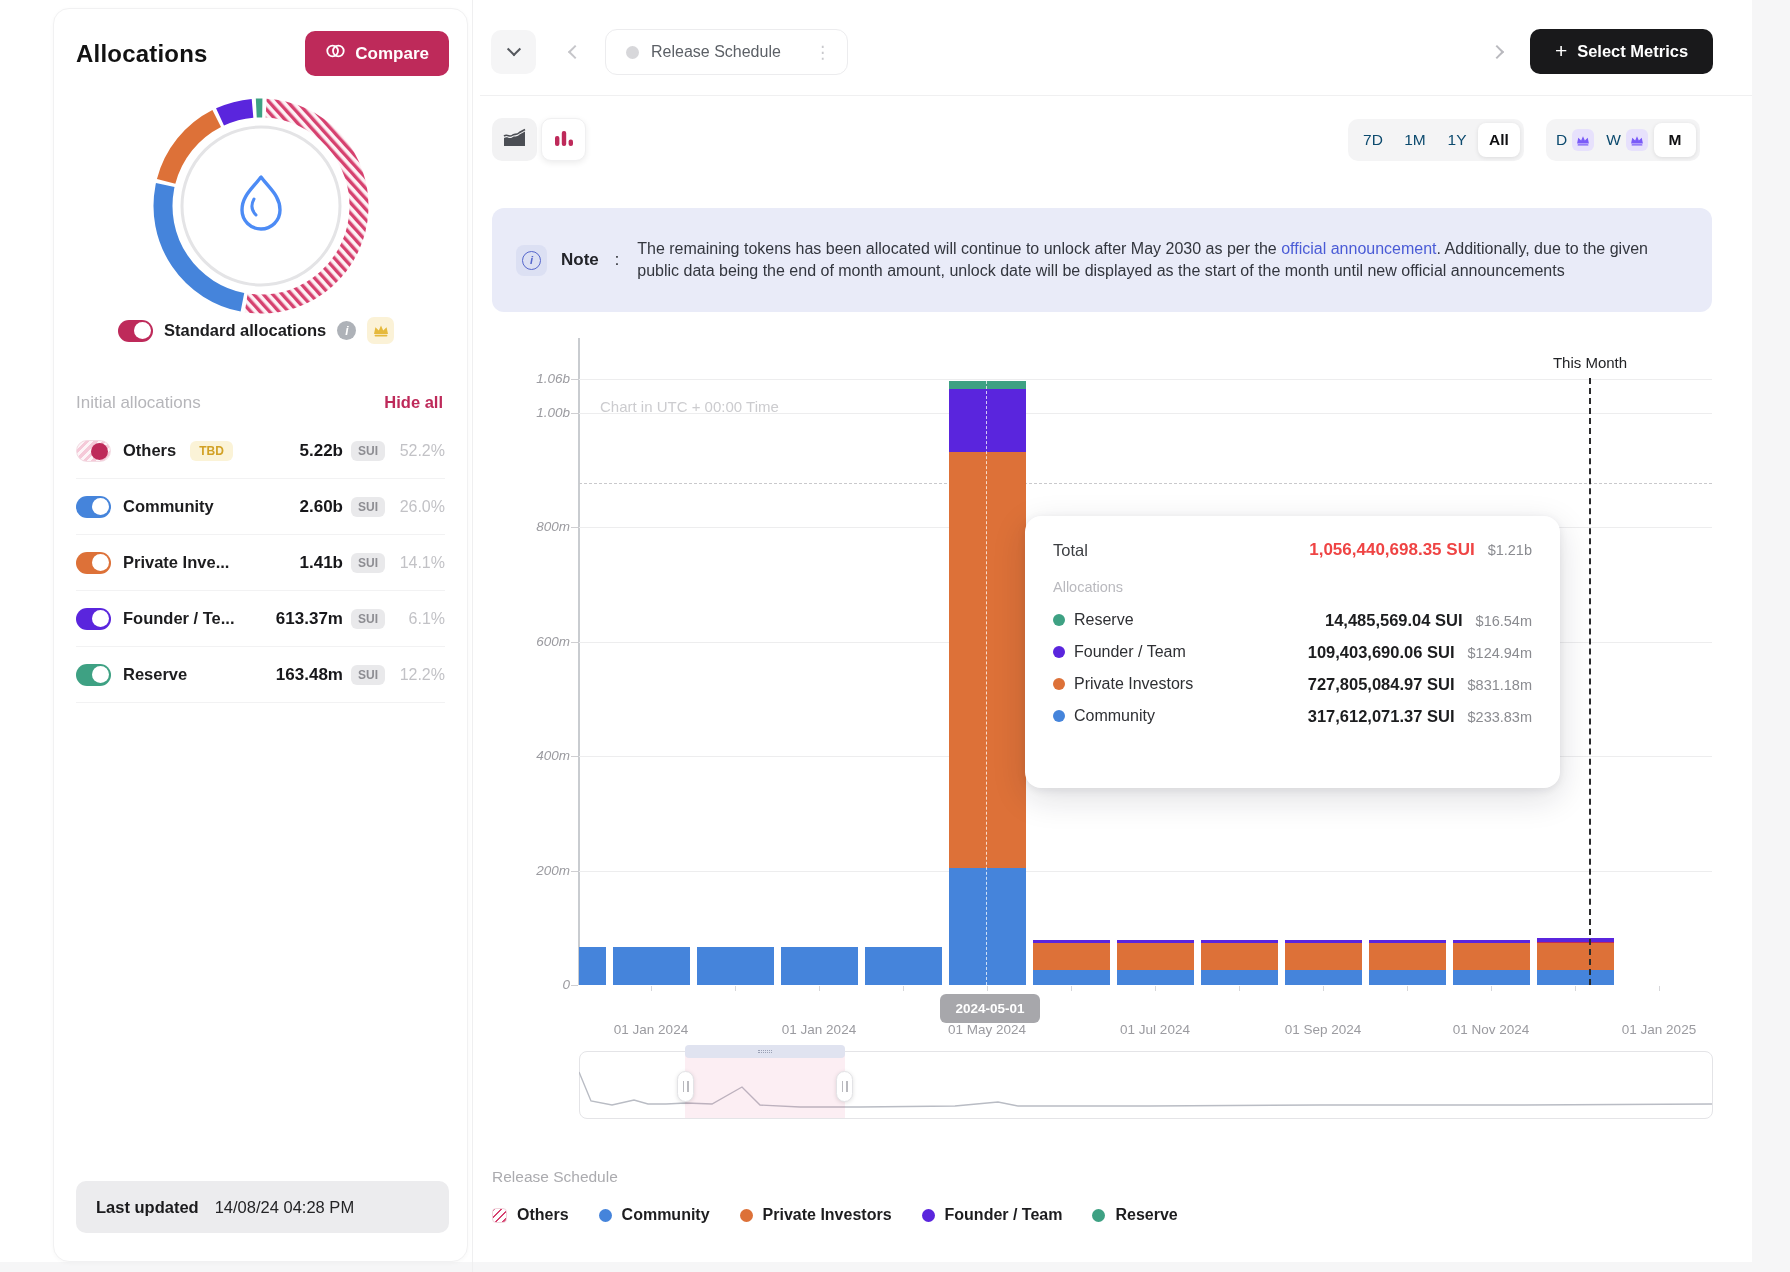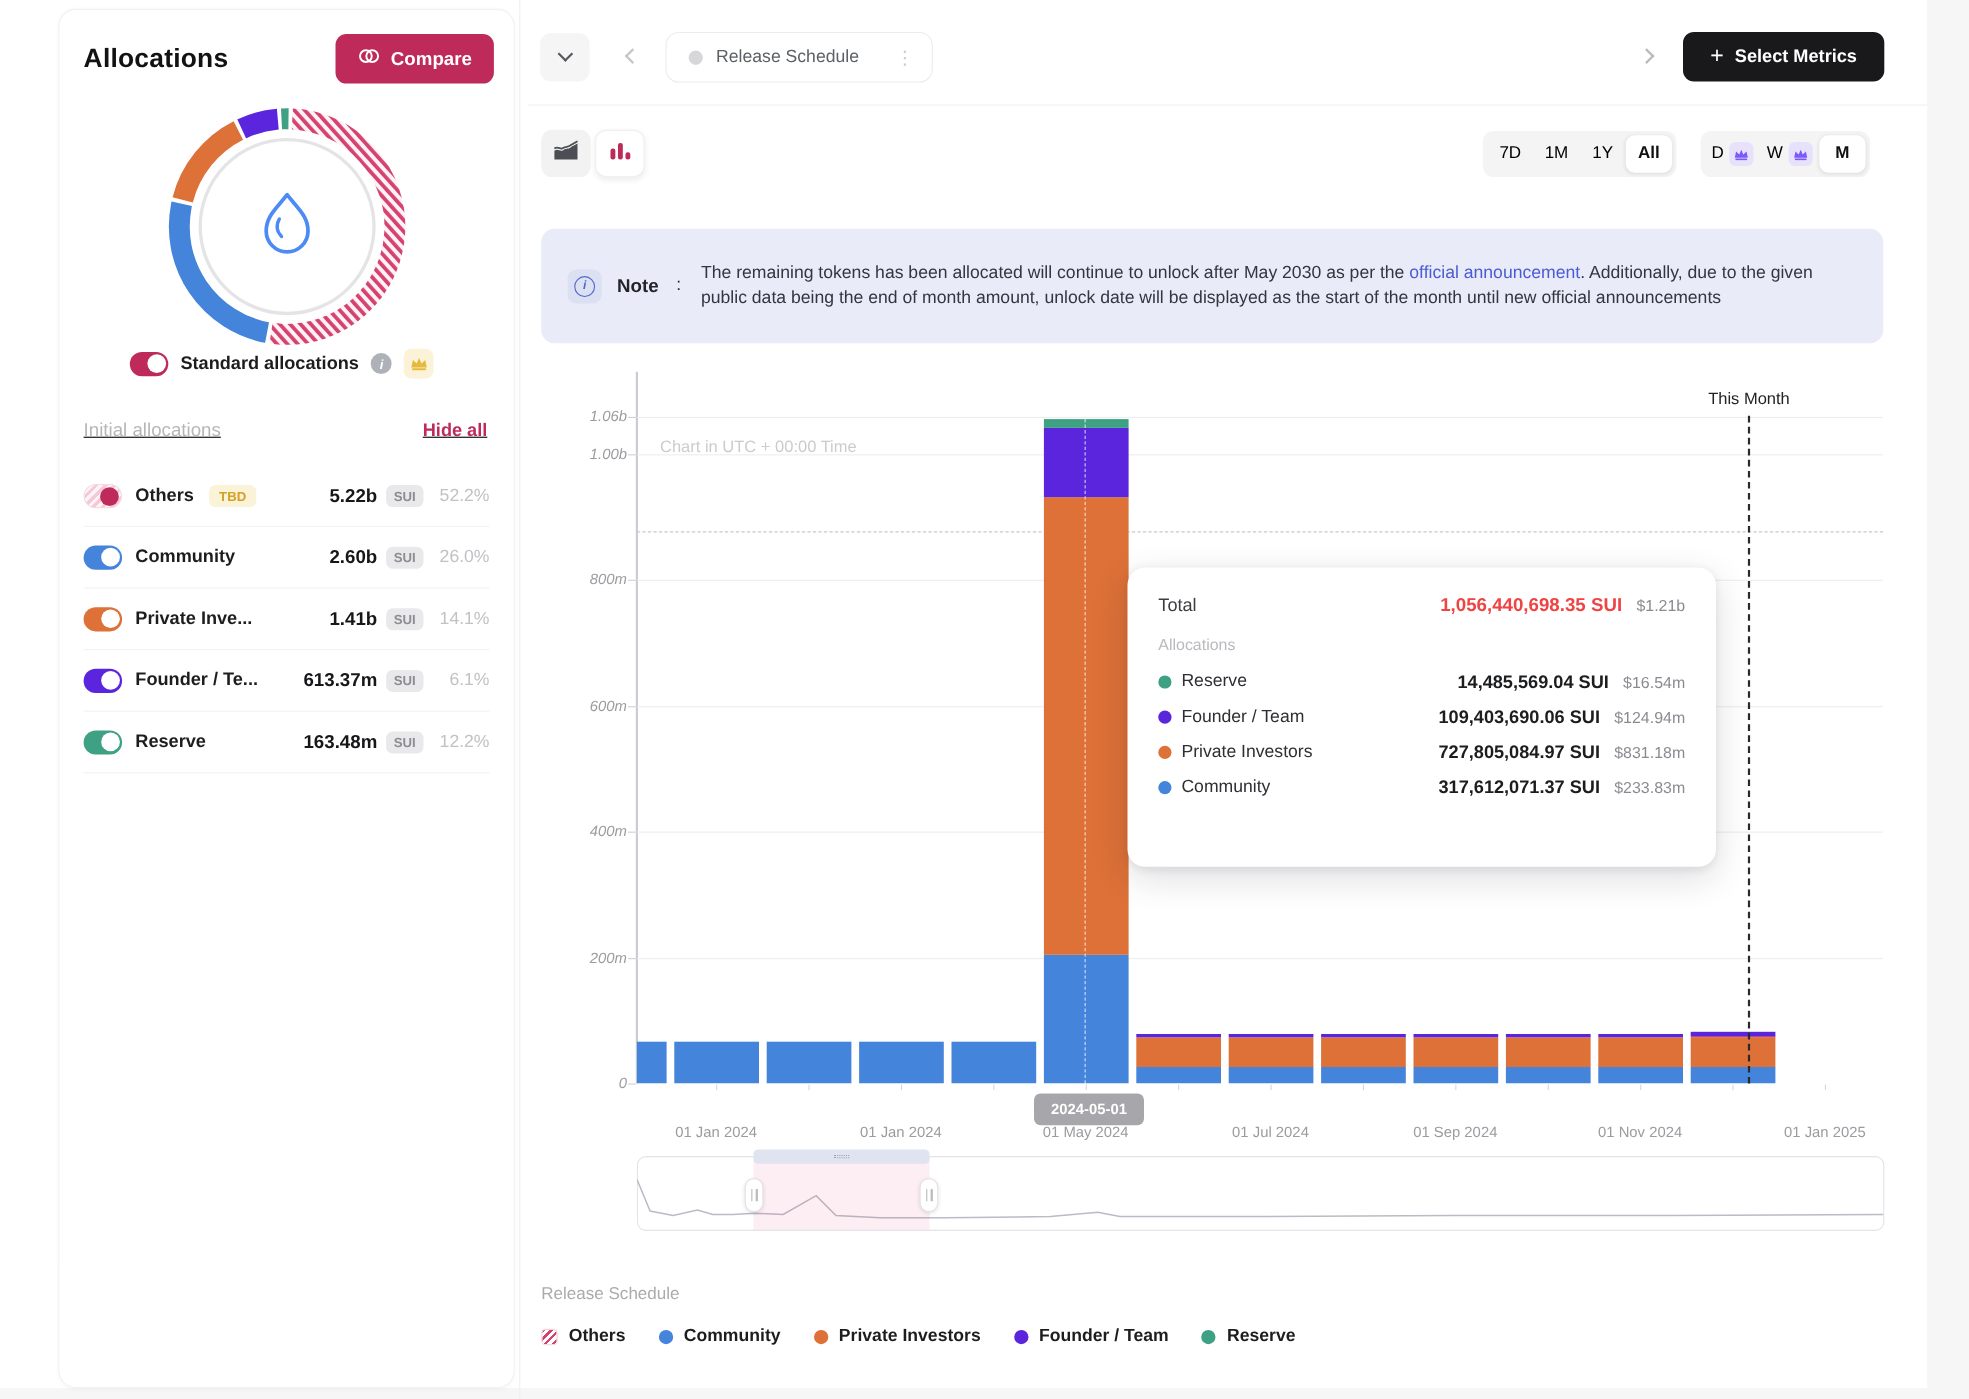--- a/index.html
+++ b/index.html
@@ -17,21 +17,21 @@
     border:none; border-radius:10px; padding:11px 20px; font-size:17px; font-weight:600; cursor:pointer; }
   .donut-wrap { position:absolute; top:86px; left:50%; transform:translateX(-50%); width:222px; height:222px; }
   .toggle-row { position:absolute; top:308px; left:64px; right:16px; display:flex; align-items:center; gap:11px; }
   .toggle { position:relative; width:35px; height:22px; border-radius:12px; flex:0 0 auto; cursor:pointer; }
   .toggle .knob { position:absolute; top:2.5px; right:2.5px; width:17px; height:17px; border-radius:50%; background:#fff; }
   .toggle.striped { background:repeating-linear-gradient(135deg,#F5C9D8 0 3px,#FDF4F7 3px 6px); border:1px solid #f3dbe3; }
   .toggle-label { font-size:16.5px; font-weight:600; color:#1d1d1f; }
   .info-dot { width:19px; height:19px; border-radius:50%; background:#AeB2B8; color:#fff; font-size:12px; font-weight:700;
     display:flex; align-items:center; justify-content:center; font-style:italic; }
   .crown-chip { width:27px; height:27px; border-radius:7px; background:#FBF2D7; display:flex; align-items:center; justify-content:center; }
-  .section-row { position:absolute; top:372px; left:22px; right:24px; display:flex; justify-content:space-between; align-items:flex-end;text-decoration:underline; }
+  .section-row { position:absolute; top:384px; left:22px; right:24px; display:flex; justify-content:space-between; align-items:flex-start; }
   .section-title { font-size:17px; color:#b6b6ba; }
   .hide-all { font-size:16.5px; font-weight:600; color:#BE2A5A; cursor:pointer; }
   #alloc-rows { position:absolute; top:414px; left:22px; right:22px; }
   .alloc-row { display:flex; align-items:center; height:56px; border-bottom:1px solid #f2f2f3; gap:12px; }
   .alloc-name { font-size:16.5px; font-weight:600; color:#1d1d1f; }
   .tbd-badge { background:#FBF3D7; color:#D2A125; font-size:12px; font-weight:700; border-radius:6px; padding:3px 9px; margin-left:2px; }
   .alloc-right { margin-left:auto; display:flex; align-items:center; gap:8px; }
   .alloc-value { font-size:17px; font-weight:700; color:#17171a; }
   .sui-chip { background:#E9E9EB; color:#8d8d92; font-size:12px; font-weight:700; border-radius:6px; padding:3px 7px; }
   .alloc-pct { font-size:16px; color:#c2c2c6; min-width:52px; text-align:right; }
@@ -65,21 +65,21 @@
   #topbar-divider { left:480px; top:95px; width:1272px; height:1px; background:#f0f0f1; }
 
   
   .charttype-btn { top:118px; width:45px; height:43px; border-radius:10px; display:flex; align-items:center; justify-content:center; cursor:pointer; }
   #area-btn { left:492px; background:#F2F2F3; }
   #bar-btn { left:541px; background:#fff; border:1px solid #f0f0f1; box-shadow:0 2px 6px rgba(0,0,0,.08); }
   .range-group { top:119px; height:42px; background:#F4F4F5; border-radius:10px; display:flex; align-items:center; padding:0 4px; }
   #range-group-1 { left:1348px; }
   #range-group-2 { left:1546px; }
   .range-item { height:34px; min-width:42px; padding:0 6px; display:flex; align-items:center; justify-content:center; gap:5px;
-    font-size:15.5px; color:#000000; border-radius:8px; cursor:pointer; }
+    font-size:15.5px; color:#0c4a6e; border-radius:8px; cursor:pointer; }
   .range-item.selected { background:#fff; color:#101012; font-weight:700; box-shadow:0 1px 4px rgba(0,0,0,.10); }
   .crown-badge { width:22px; height:22px; border-radius:6px; background:#E7E1FC; display:flex; align-items:center; justify-content:center; }
 
   
   .note-box { left:492px; top:208px; width:1220px; height:104px; background:#E9EBF8; border-radius:12px;
     display:flex; align-items:center; padding:0 24px; gap:14px; }
   .note-icon-chip { width:31px; height:31px; border-radius:8px; background:#DCE0F3; display:flex; align-items:center; justify-content:center; flex:0 0 auto; }
   .note-i { width:19px; height:19px; border-radius:50%; border:1.6px solid #5566CC; color:#5566CC; font-size:11px; font-weight:700;
     display:flex; align-items:center; justify-content:center; font-style:italic; }
   .note-label { font-size:17px; font-weight:700; color:#23242a; white-space:nowrap; }
@@ -258,20 +258,24 @@
           </span>
           <span class="alloc-name">Reserve</span>
           <span class="alloc-right">
             <span class="alloc-value">163.48m</span>
             <span class="sui-chip">SUI</span>
             <span class="alloc-pct">12.2%</span>
           </span>
         </div>
       </div>
 
+    <div class="last-updated">
+      <span class="lu-label">Last updated</span>
+      <span class="lu-value">14/08/24 04:28 PM</span>
+    </div>
   </div>
 
   <div class="abs collapse-btn">
       <span class="chev down"></span>
     </div>
   <div class="abs back-chev"><span class="chev left"></span></div>
 
   <div class="abs series-pill">
     <span class="pill-dot"></span>
     <span class="pill-label">Release Schedule</span>

